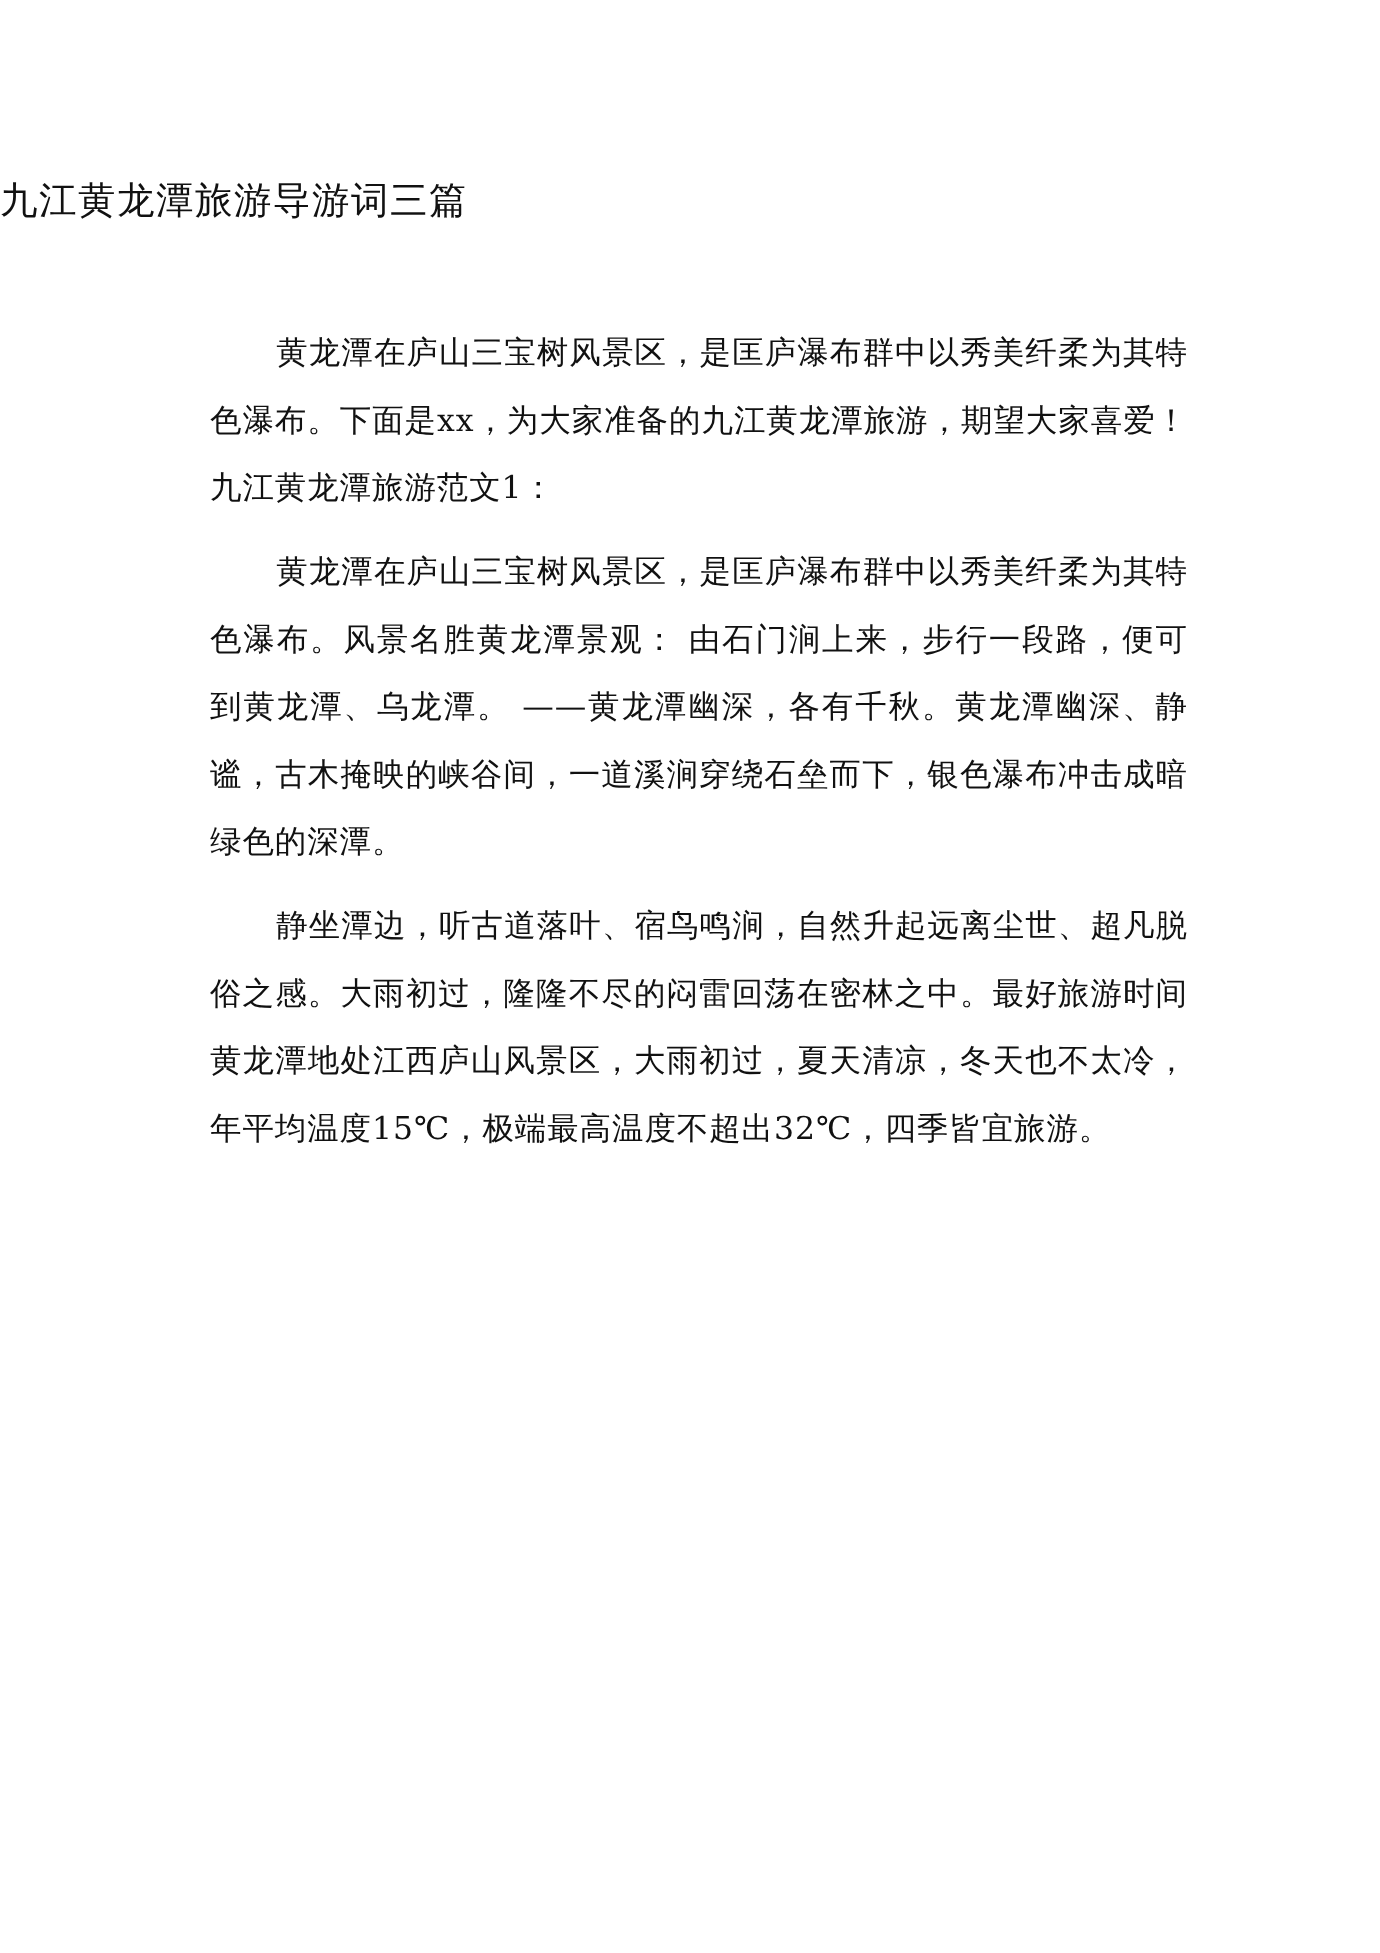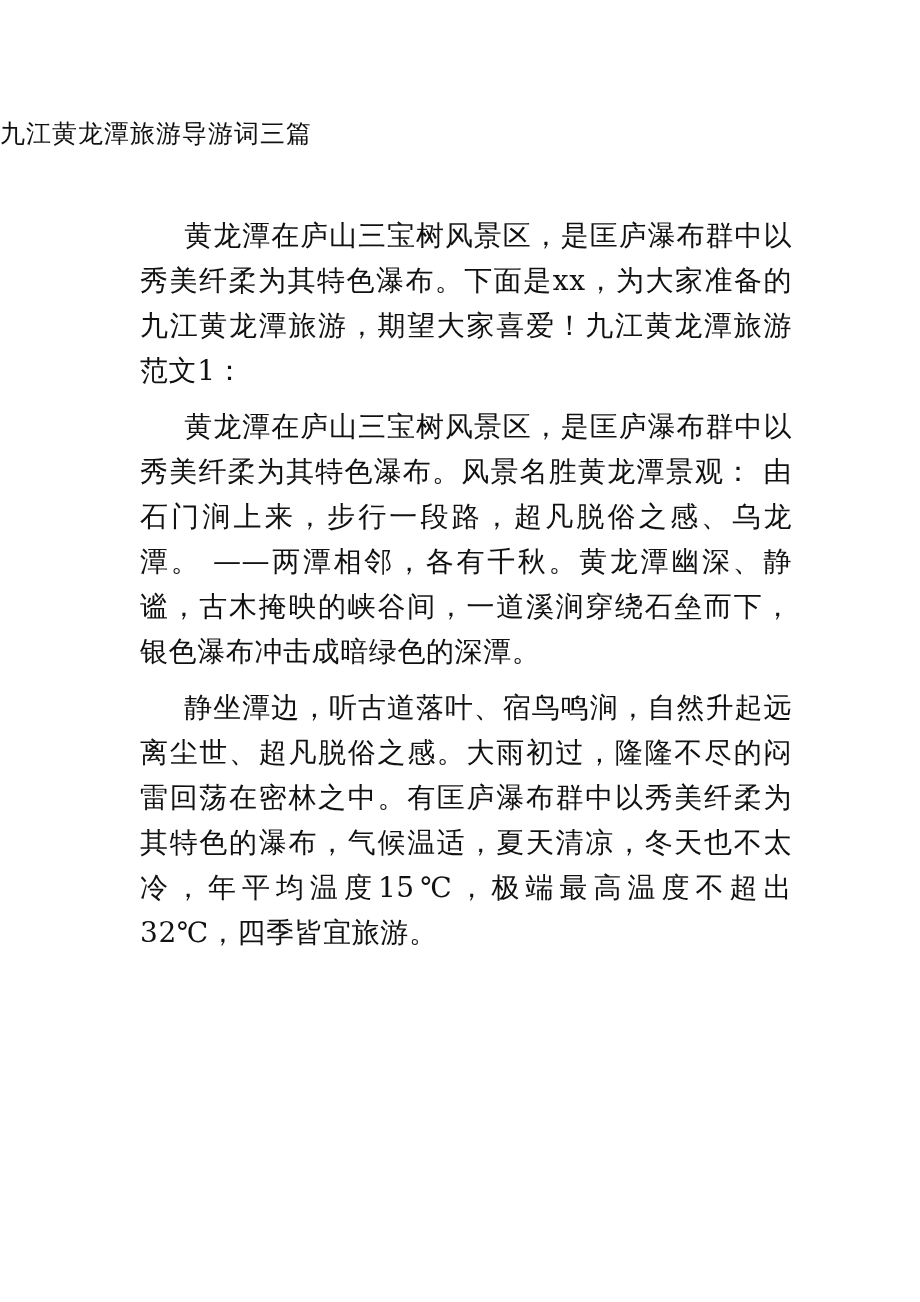--- a/index.html
+++ b/index.html
@@ -35,35 +35,35 @@
       font-weight: normal;
     }
     .body-text {
       position: absolute;
       left: 140px;
       top: 213px;
       width: 652px;
     }
     .para {
       margin: 0 0 11px 0;
-      font-size: 28px;
+      font-size: 21px;
       line-height: 45px;
       text-align: justify;
       text-align-last: left;
       letter-spacing: 0.6px;
     }
     .para .indent {
       display: inline-block;
       width: 44px;
     }
   </style>
 </head>
 <body>
 
 <div class="page">
   <h1 class="title">九江黄龙潭旅游导游词三篇</h1>
 
   <div class="body-text">
     <p class="para"><span class="indent"></span><span>黄龙潭在庐山三宝树风景区，是匡庐瀑布群中以秀美纤柔为其特色瀑布。下面是xx，为大家准备的九江黄龙潭旅游，期望大家喜爱！九江黄龙潭旅游范文1：</span></p>
-    <p class="para"><span class="indent"></span><span>黄龙潭在庐山三宝树风景区，是匡庐瀑布群中以秀美纤柔为其特色瀑布。风景名胜黄龙潭景观： 由石门涧上来，步行一段路，超凡脱俗之感、乌龙潭。 ——两潭相邻，各有千秋。黄龙潭幽深、静谧，古木掩映的峡谷间，一道溪涧穿绕石垒而下，银色瀑布冲击成暗绿色的深潭。</span></p>
-    <p class="para"><span class="indent"></span><span>静坐潭边，听古道落叶、宿鸟鸣涧，自然升起远离尘世、超凡脱俗之感。大雨初过，隆隆不尽的闷雷回荡在密林之中。有匡庐瀑布群中以秀美纤柔为其特色的瀑布，气候温适，夏天清凉，冬天也不太冷，年平均温度15℃，极端最高温度不超出32℃，四季皆宜旅游。</span></p>
+    <p class="para"><span class="indent"></span><span>黄龙潭在庐山三宝树风景区，是匡庐瀑布群中以秀美纤柔为其特色瀑布。风景名胜黄龙潭景观： 由石门涧上来，步行一段路，便可到黄龙潭、乌龙潭。 ——黄龙潭幽深，各有千秋。黄龙潭幽深、静谧，古木掩映的峡谷间，一道溪涧穿绕石垒而下，银色瀑布冲击成暗绿色的深潭。</span></p>
+    <p class="para"><span class="indent"></span><span>静坐潭边，听古道落叶、宿鸟鸣涧，自然升起远离尘世、超凡脱俗之感。大雨初过，隆隆不尽的闷雷回荡在密林之中。最好旅游时间黄龙潭地处江西庐山风景区，大雨初过，夏天清凉，冬天也不太冷，年平均温度15℃，极端最高温度不超出32℃，四季皆宜旅游。</span></p>
   </div>
 </div>
 
 </body></html>

